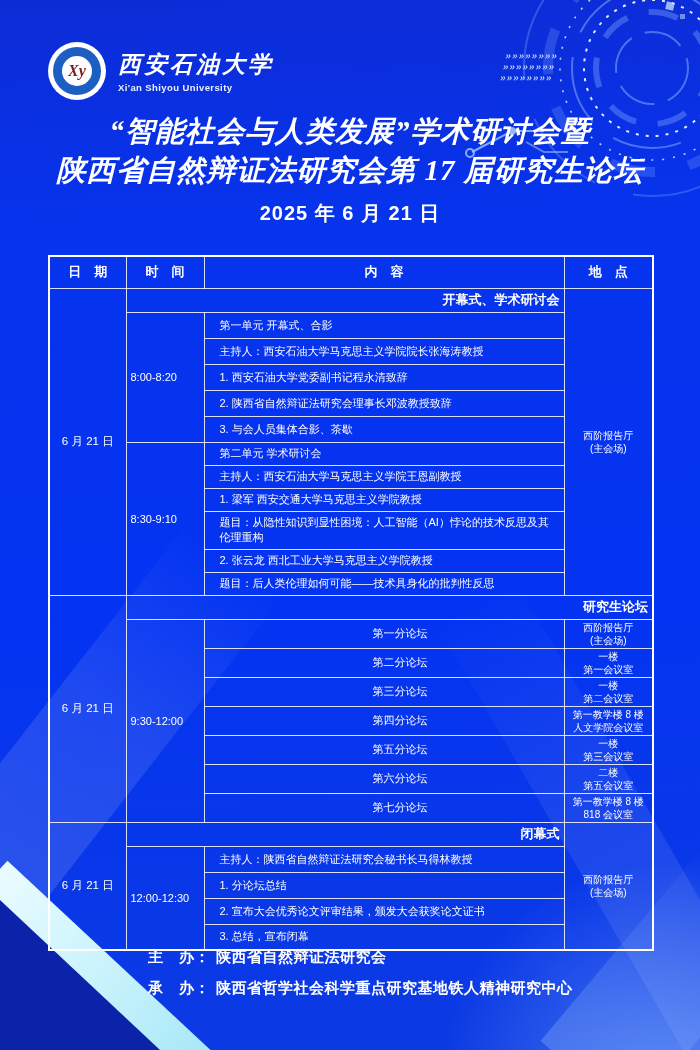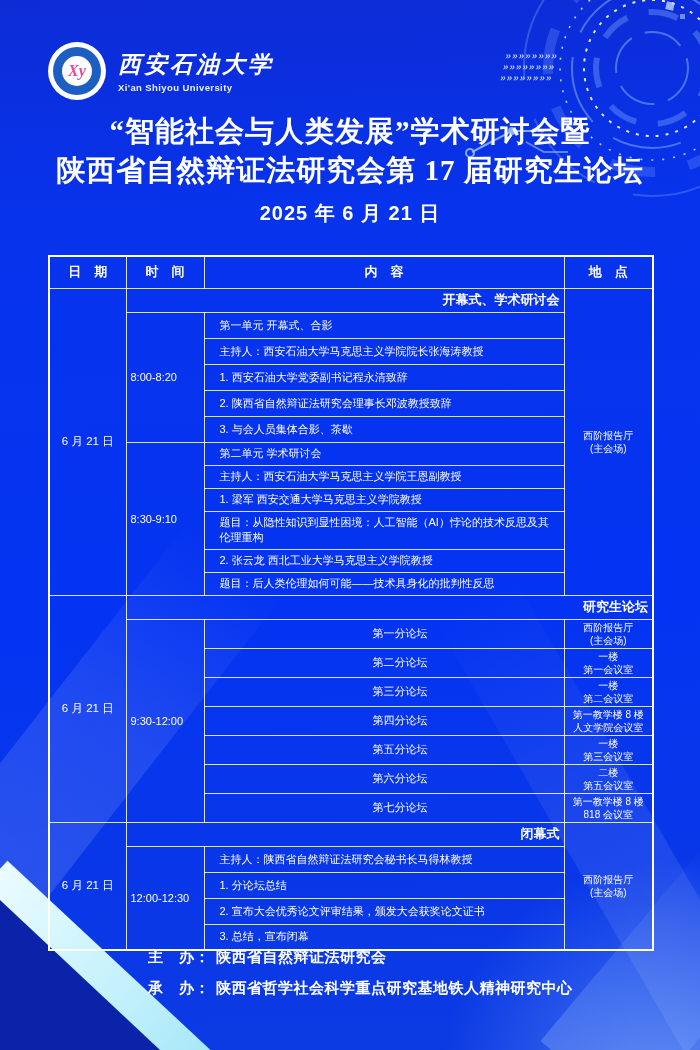--- a/index.html
+++ b/index.html
@@ -52,28 +52,28 @@
     background:linear-gradient(to bottom, rgba(180,215,255,0) 0%, rgba(180,215,255,.25) 100%);
     transform:rotate(40deg);
   }
   
   .logo-row { position:absolute; top:42px; left:48px; display:flex; align-items:center; gap:12px; z-index:2; }
   .emblem { position:relative; width:58px; height:58px; border-radius:50%; background:#fff; flex:0 0 auto; }
   .emblem .ring { position:absolute; left:5px; top:5px; width:48px; height:48px; border-radius:50%; background:#1d5ec2; }
   .emblem .core { position:absolute; left:14px; top:14px; width:30px; height:30px; border-radius:50%; background:#fff;
                   display:flex; align-items:center; justify-content:center; }
   .emblem .mono { font-family:"Liberation Serif","DejaVu Serif",serif; font-style:italic; font-weight:bold;
-                  color:#ec4899; font-size:16px; }
+                  color:#7f1d1d; font-size:16px; }
   .uni-names { display:flex; flex-direction:column; }
   .uni-cn { font-family:"Liberation Serif","DejaVu Serif",serif; font-style:italic; font-weight:bold;
             font-size:23px; letter-spacing:3px; }
   .uni-en { font-size:9.5px; font-weight:bold; letter-spacing:.4px; margin-top:2px; color:#eaf1ff; }
   
   .title-block { position:absolute; top:112px; left:0; width:700px; text-align:center; z-index:2;
-                 font-family:"Liberation Serif","DejaVu Serif",serif; font-weight:bold; }
+                 font-family:"Liberation Serif","DejaVu Serif",serif; font-weight:bold;font-style:italic; }
   .title-line { font-size:29px; line-height:39px; letter-spacing:1px; }
   .date-line { position:absolute; top:200px; left:0; width:700px; text-align:center; z-index:2;
                font-size:20px; font-weight:bold; letter-spacing:1px; }
   
   .sched-wrap { position:absolute; top:255px; left:48px; z-index:2; }
   table.sched { border-collapse:collapse; table-layout:fixed; width:604px; border:2px solid #fff; }
   .sched td { border:1px solid rgba(255,255,255,.85); font-size:11px; vertical-align:middle;
               padding:2px 4px; overflow:hidden; }
   .sched .c-date { text-align:center; font-size:11.5px; }
   .sched .c-time { text-align:left; }

